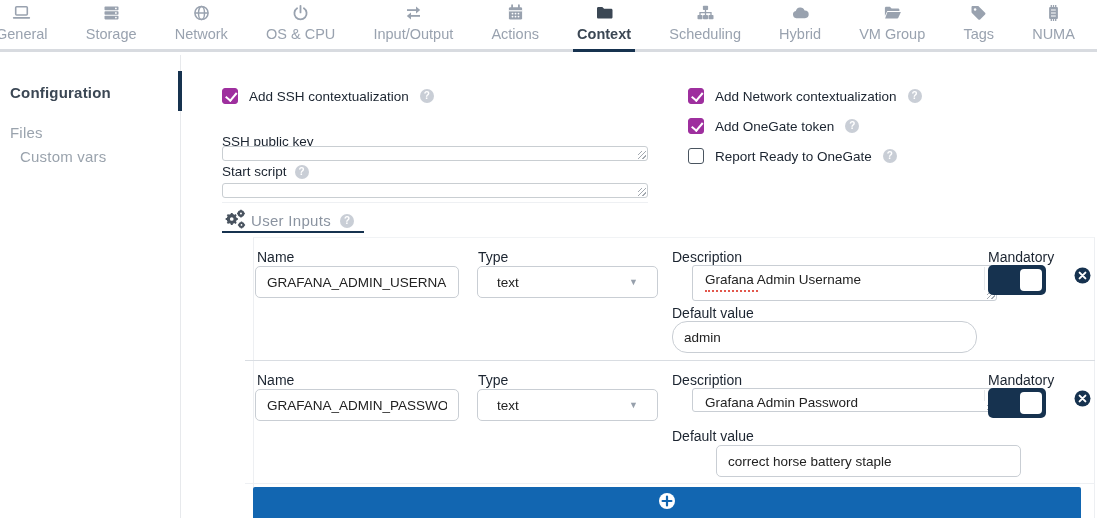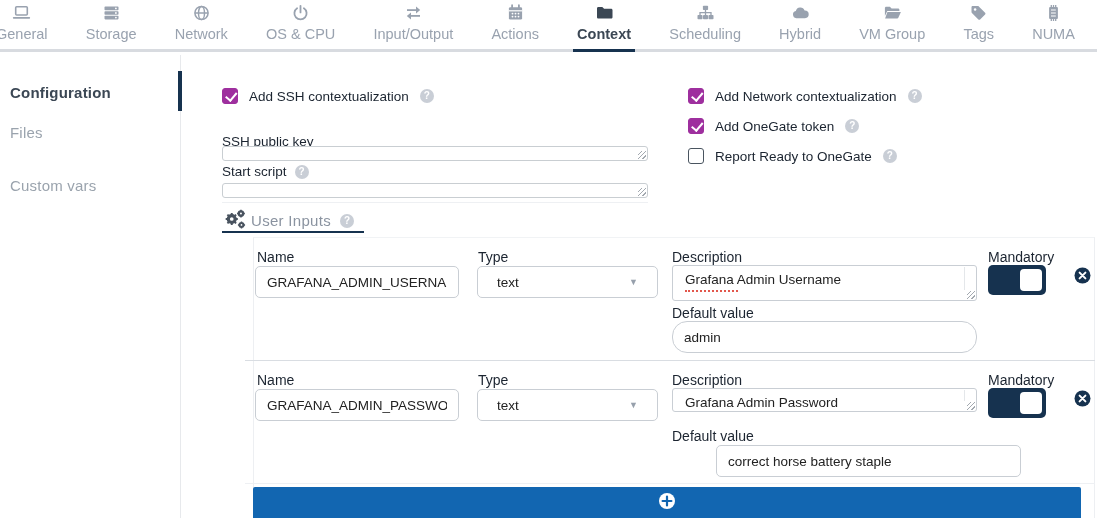--- a/index.html
+++ b/index.html
@@ -37,21 +37,21 @@
   .field-label{position:absolute;font-size:13.5px;color:#1b2430;display:flex;align-items:center;gap:8px;}
   .txtarea{position:absolute;box-sizing:border-box;border:1px solid #c9ced2;border-radius:3px;background:#fff;}
   .grip{content:"";position:absolute;right:1px;bottom:1px;width:8px;height:8px;
         background:repeating-linear-gradient(-45deg,transparent 0 2px,#a3a9b0 2px 3px);}
   .tinput{position:absolute;box-sizing:border-box;border:1px solid #c9ced4;border-radius:5px;background:#fff;
           font-size:13.5px;color:#222;padding:0 11px;font-family:inherit;outline:none;}
   .selectbox{position:absolute;box-sizing:border-box;border:1px solid #c9ced4;border-radius:5px;background:#fff;
           font-size:13.5px;color:#222;display:flex;align-items:center;padding:0 19px;cursor:pointer;}
   .selectbox .arrow{margin-left:auto;color:#97a0ac;font-size:9px;}
   .descbox{position:absolute;box-sizing:border-box;border:1px solid #c9ced4;border-radius:3px;background:#fff;
-          font-size:13.5px;color:#222;padding:6px 16px 0 12px;overflow:hidden;cursor:text;}
+          font-size:13.5px;color:#222;padding:6px 16px 0 12px;overflow:hidden;cursor:text;margin-left:20px;}
   .descbox .scroll-line{position:absolute;top:1px;bottom:10px;right:11px;width:1px;background:#e4e7ea;}
   .squiggle{position:absolute;left:12px;top:22px;width:53px;height:2px;border-bottom:2px dotted #e2574c;}
 
   
   .toggle{position:absolute;width:58px;height:30px;background:#16324f;border-radius:5px;cursor:pointer;}
   .toggle .knob{position:absolute;left:4px;top:4px;width:22px;height:22px;background:#fff;border-radius:4px;}
   .toggle.on .knob{left:auto;right:4px;}
   .delete-btn{position:absolute;width:17px;height:17px;cursor:pointer;}
 
   
@@ -211,21 +211,21 @@
       <span>NUMA</span>
     </div>
 
   </div>
 
   <div class="v-divider"></div>
   <div class="active-marker"></div>
 
   <div class="side-item active" style="top:84px;">Configuration</div>
   <div class="side-item" style="top:124px;">Files</div>
-  <div class="side-item" style="top:177px;">Custom vars</div>
+  <div class="side-item" style="top:148px;margin-left:10px;">Custom vars</div>
 
   <div class="chkrow" style="left:222px;top:88px;">
     <span class="checkbox checked"></span>
     <span>Add SSH contextualization</span>
     <span class="help">?</span>
   </div>
 
   <div class="field-label" style="left:222px;top:134px;">
     <span>SSH public key</span>
   </div>

